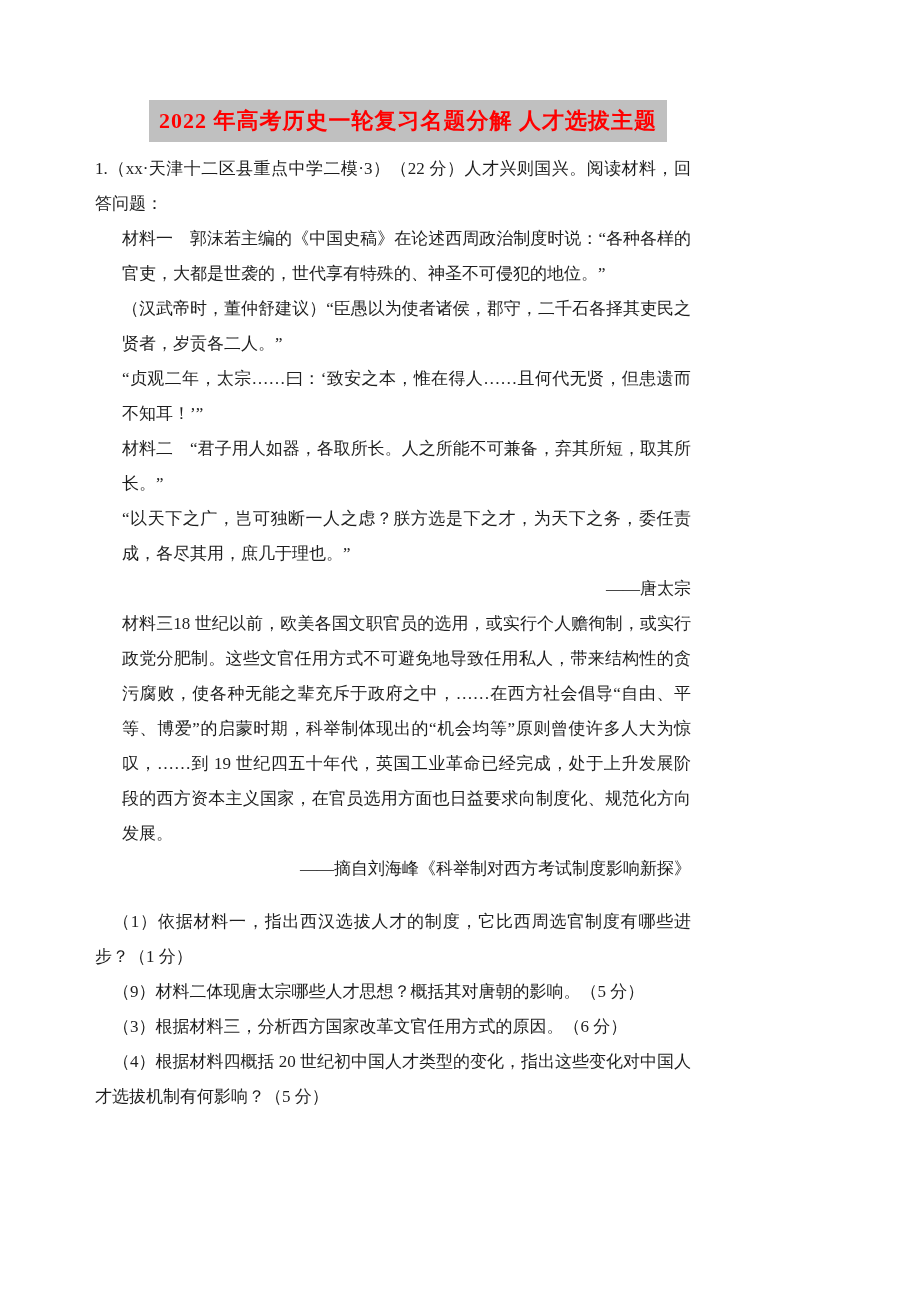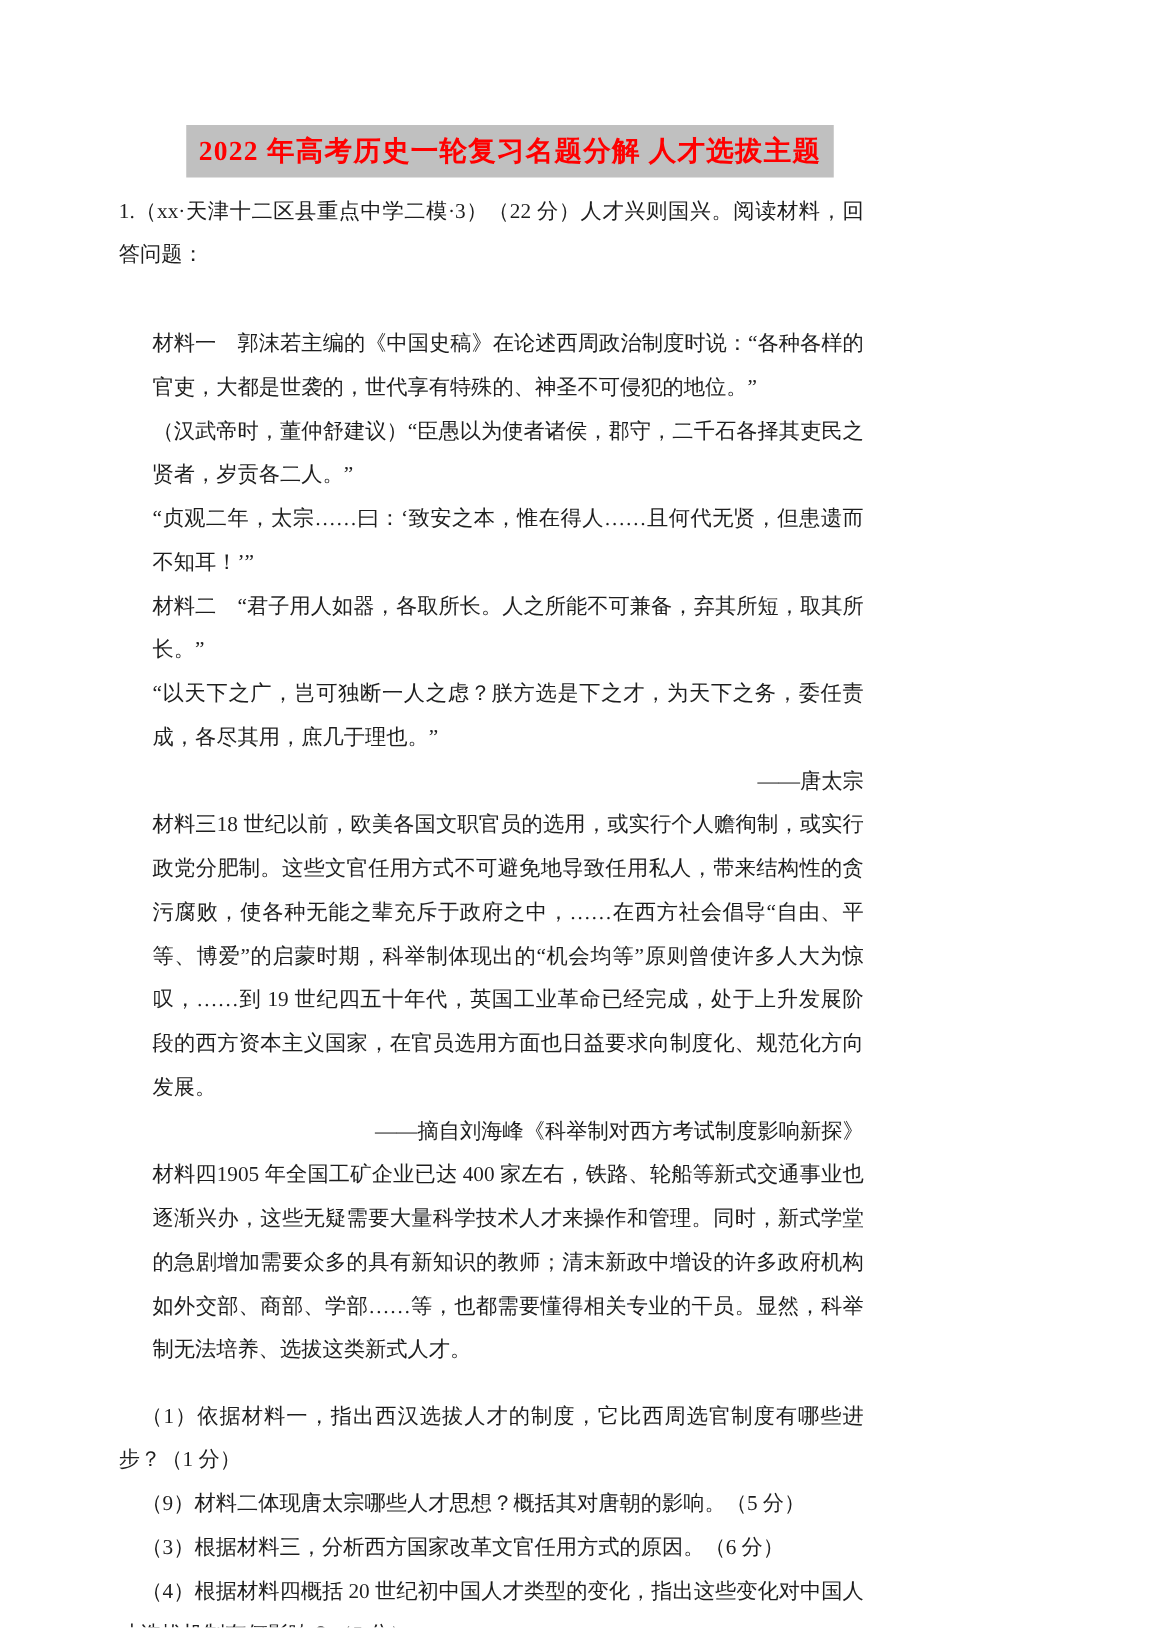--- a/index.html
+++ b/index.html
@@ -29,21 +29,21 @@
     letter-spacing: 1px;
     padding: 1px 10px;
   }
   .page p {
     margin: 0;
     line-height: 35px;
     text-align: justify;
     text-justify: inter-ideograph;
   }
   .q-header { text-align: justify; }
-  .materials { margin-left: 27px; margin-top: 36px; }
+  .materials { margin-left: 27px; }
   .source-line { text-align: right !important; }
   .questions { margin-top: 18px; }
   .questions p { text-indent: 18px; }
   .kaodian { margin: 0; }
   .kaodian .kd-label { color: var(--kaodian_label, #ee0000); }
 </style>
 </head>
 <body>
 
 <div class="page">
@@ -67,21 +67,20 @@
       <p>“以天下之广，岂可独断一人之虑？朕方选是下之才，为天下之务，委任责成，各尽其用，庶几于理也。”</p>
       <p class="source-line">——唐太宗</p>
     </div>
 
     <div>
       <p>材料三18 世纪以前，欧美各国文职官员的选用，或实行个人赡徇制，或实行政党分肥制。这些文官任用方式不可避免地导致任用私人，带来结构性的贪污腐败，使各种无能之辈充斥于政府之中，……在西方社会倡导“自由、平等、博爱”的启蒙时期，科举制体现出的“机会均等”原则曾使许多人大为惊叹，……到 19 世纪四五十年代，英国工业革命已经完成，处于上升发展阶段的西方资本主义国家，在官员选用方面也日益要求向制度化、规范化方向发展。</p>
       <p class="source-line">——摘自刘海峰《科举制对西方考试制度影响新探》</p>
     </div>
 
     <div>
-      <p>材料四1905 年全国工矿企业已达 400 家左右，铁路、轮船等新式交通事业也逐渐兴办，这些无疑需要大量科学技术人才来操作和管理。同时，新式学堂的急剧增加需要众多的具有新知识的教师；清末新政中增设的许多政府机构如外交部、商部、学部……等，也都需要懂得相关专业的干员。显然，科举制无法培养、选拔这类新式人才。</p>
     </div>
 
   </div>
 
   <div class="questions">
     <p>（1）依据材料一，指出西汉选拔人才的制度，它比西周选官制度有哪些进步？（1 分）</p>
     <p>（9）材料二体现唐太宗哪些人才思想？概括其对唐朝的影响。（5 分）</p>
     <p>（3）根据材料三，分析西方国家改革文官任用方式的原因。（6 分）</p>
     <p>（4）根据材料四概括 20 世纪初中国人才类型的变化，指出这些变化对中国人才选拔机制有何影响？（5 分）</p>
   </div>

